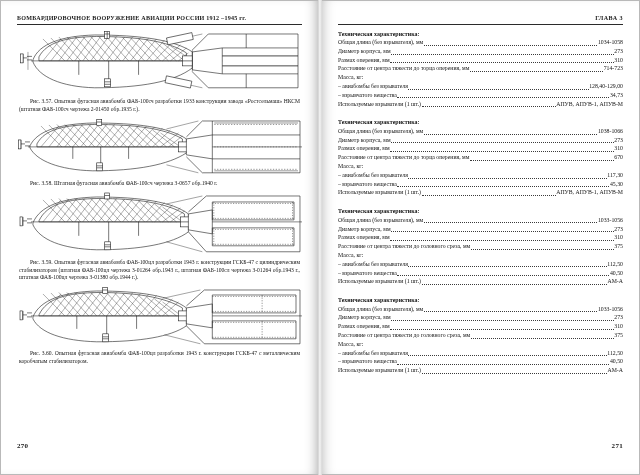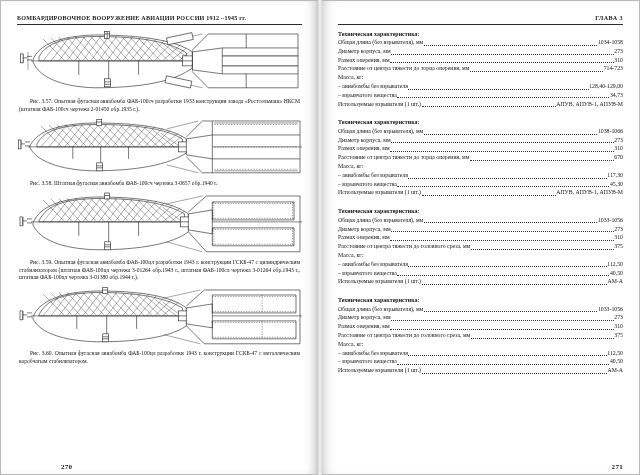--- a/index.html
+++ b/index.html
@@ -104,26 +104,25 @@
     border-bottom:1.1px dotted #3a3a3a;
     min-width:4px;
     height:1px;
   }
   .spec-value{ flex:0 0 auto; }
   .spec-row.no-leader{ white-space:nowrap; }
 
   
   .folio{
     position:absolute;
-    bottom:3px;
+    bottom:24px;
     font-size:7px;
     font-weight:bold;
     color:#171717;
     letter-spacing:.3px;
-    margin-left:44px;
   }
   .folio-left{ left:16px; }
   .folio-right{ right:16px; }
 </style>
 </head>
 <body>
 
 <div class="spread">
 
   <div class="page page-left">

